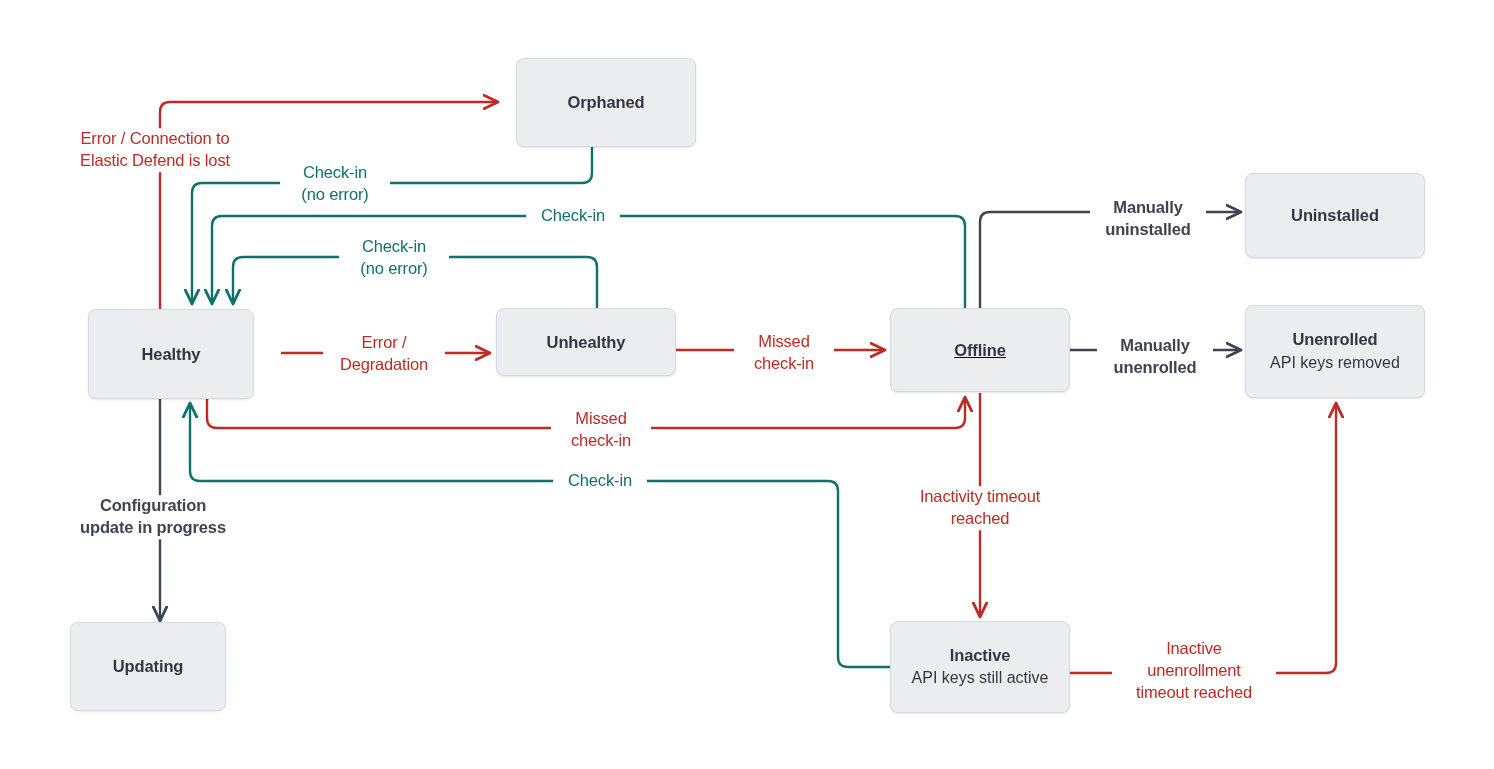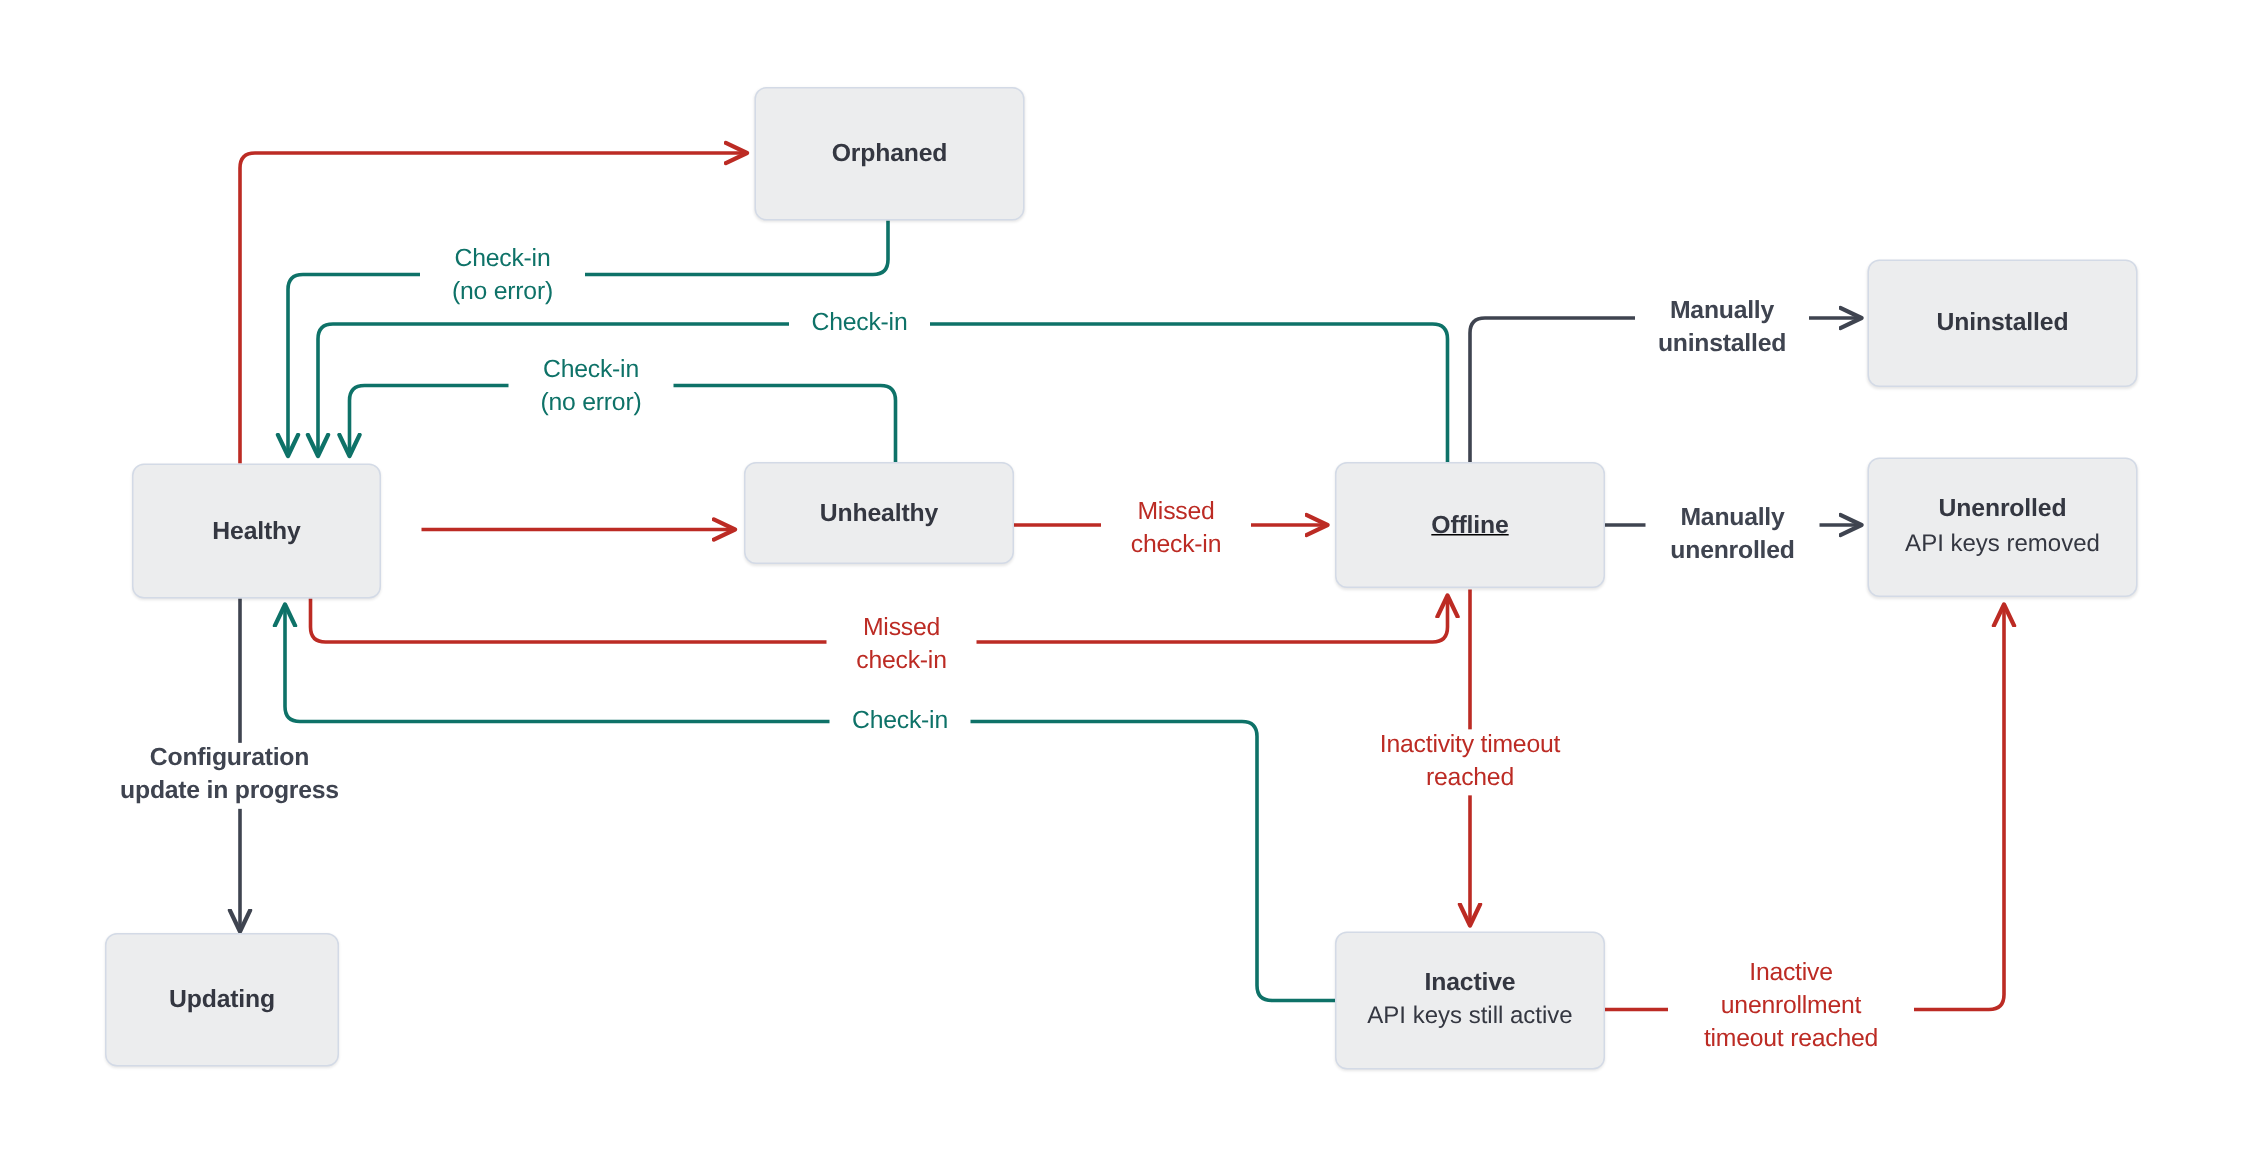--- a/index.html
+++ b/index.html
@@ -111,21 +111,21 @@
 
       <path stroke="#BC2B24" marker-end="url(#arrow-red)" d="M 980 393 L 980 616"></path>
 
       <path stroke="#BC2B24" marker-end="url(#arrow-red)" d="M 1070 673 L 1326 673 Q 1336 673 1336 663 L 1336 404"></path>
 
       <path stroke="#3F4450" marker-end="url(#arrow-dark)" d="M 160 399 L 160 620"></path>
 
     </g>
   </svg>
 
-  <div class="node" style="left:503px; top:58px; width:180px; height:89px;">
+  <div class="node" style="left:516px; top:58px; width:180px; height:89px;">
     <div class="node-title">Orphaned</div>
   </div>
 
   <div class="node" style="left:88px; top:309px; width:166px; height:90px;align-items:center;">
     <div class="node-title">Healthy</div>
   </div>
 
   <div class="node" style="left:496px; top:308px; width:180px; height:68px;">
     <div class="node-title">Unhealthy</div>
   </div>
@@ -145,29 +145,33 @@
 
   <div class="node" style="left:70px; top:622px; width:156px; height:89px;">
     <div class="node-title">Updating</div>
   </div>
 
   <div class="node" style="left:890px; top:621px; width:180px; height:92px;">
     <div class="node-title">Inactive</div>
     <div class="node-sub">API keys still active</div>
   </div>
 
+  <div class="edge-label lbl-red" style="left:155px; top:150px; width:200px;">Error / Connection to
+Elastic Defend is lost</div>
 
   <div class="edge-label lbl-teal" style="left:335px; top:184px; width:110px;">Check-in
 (no error)</div>
 
   <div class="edge-label lbl-teal" style="left:573px; top:216px; width:94px;">Check-in</div>
 
   <div class="edge-label lbl-teal" style="left:394px; top:258px; width:110px;">Check-in
 (no error)</div>
 
+  <div class="edge-label lbl-red" style="left:384px; top:354px; width:122px;">Error /
+Degradation</div>
 
   <div class="edge-label lbl-red" style="left:784px; top:353px; width:100px;">Missed
 check-in</div>
 
   <div class="edge-label lbl-red" style="left:601px; top:430px; width:100px;">Missed
 check-in</div>
 
   <div class="edge-label lbl-teal" style="left:600px; top:481px; width:94px;">Check-in</div>
 
   <div class="edge-label lbl-dark" style="left:1148px; top:219px; width:116px;">Manually

